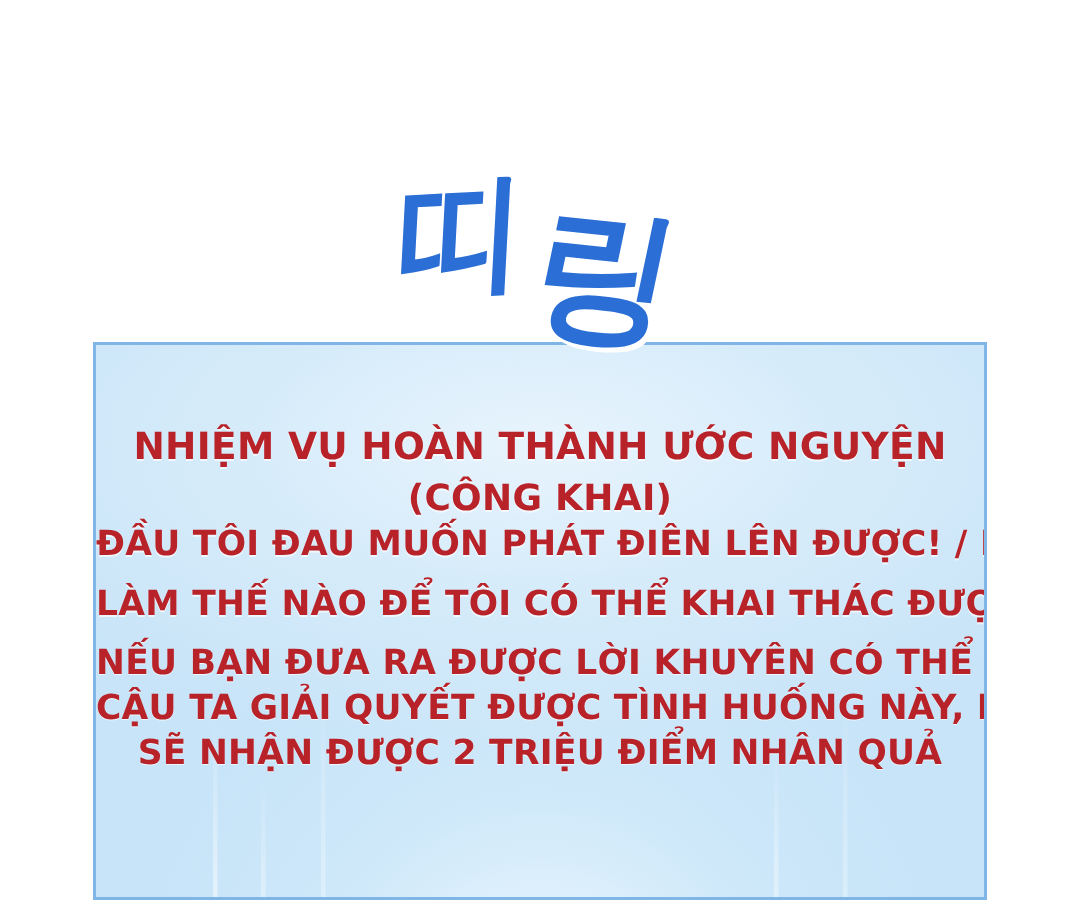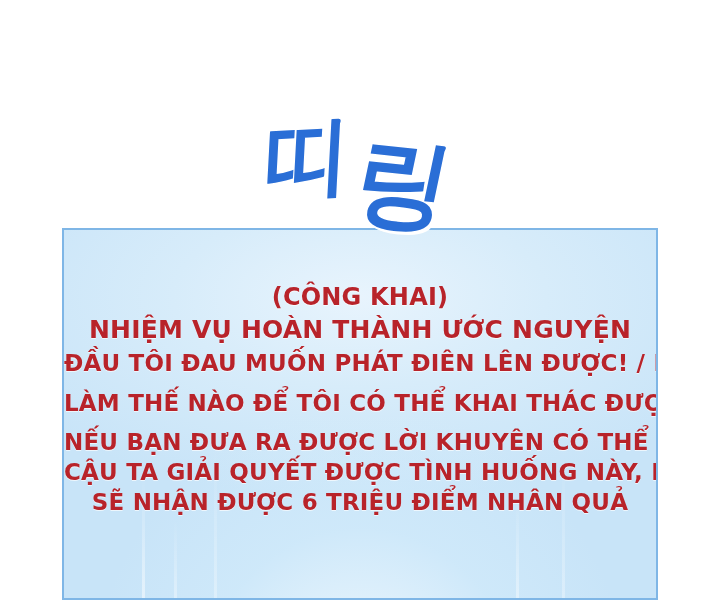--- a/index.html
+++ b/index.html
@@ -135,25 +135,25 @@
 
   <div class="panel">
     <div class="panel-glow"></div>
     <div class="panel-streak" style="left:78px;height:120px;opacity:.55;"></div>
     <div class="panel-streak" style="left:110px;height:78px;opacity:.40;"></div>
     <div class="panel-streak" style="left:150px;height:150px;opacity:.35;"></div>
     <div class="panel-streak" style="left:452px;height:100px;opacity:.45;"></div>
     <div class="panel-streak" style="left:498px;height:140px;opacity:.35;"></div>
 
     <div class="panel-text">
+      <span class="line l-title">NHIỆM VỤ HOÀN THÀNH ƯỚC NGUYỆN</span>
       <span class="line l-sub">(CÔNG KHAI)</span>
-      <span class="line l-title">NHIỆM VỤ HOÀN THÀNH ƯỚC NGUYỆN</span>
       <span class="line l-tight">ĐẦU TÔI ĐAU MUỐN PHÁT ĐIÊN LÊN ĐƯỢC! / LEE SUNGWON</span>
       <div class="spacer-sm"></div>
       <span class="line l-body">LÀM THẾ NÀO ĐỂ TÔI CÓ THỂ KHAI THÁC ĐƯỢC</span>
       <div class="spacer-sm"></div>
       <span class="line l-body">NẾU BẠN ĐƯA RA ĐƯỢC LỜI KHUYÊN CÓ THỂ GIÚP</span>
       <span class="line l-body">CẬU TA GIẢI QUYẾT ĐƯỢC TÌNH HUỐNG NÀY, BẠN</span>
-      <span class="line l-body">SẼ NHẬN ĐƯỢC 6 TRIỆU ĐIỂM NHÂN QUẢ</span>
+      <span class="line l-body">SẼ NHẬN ĐƯỢC 2 TRIỆU ĐIỂM NHÂN QUẢ</span>
     </div>
   </div>
 
 </div>
 
 </body></html>

